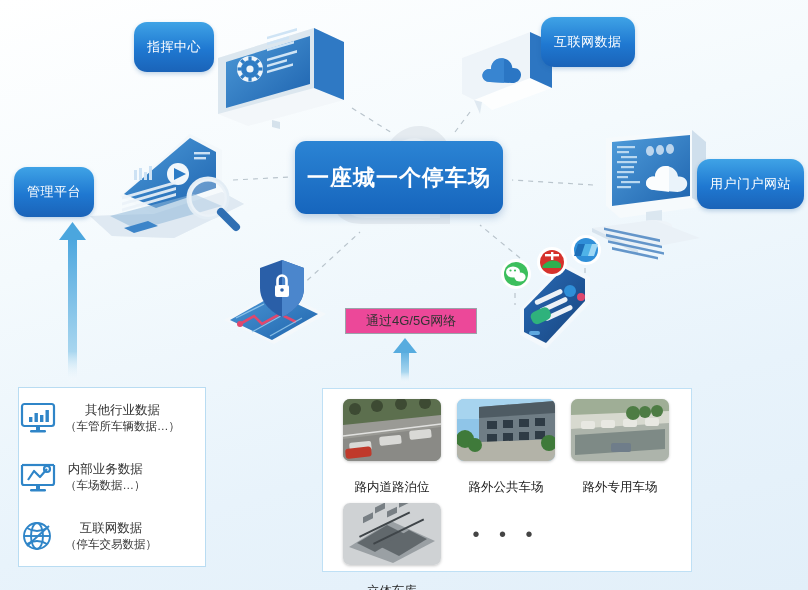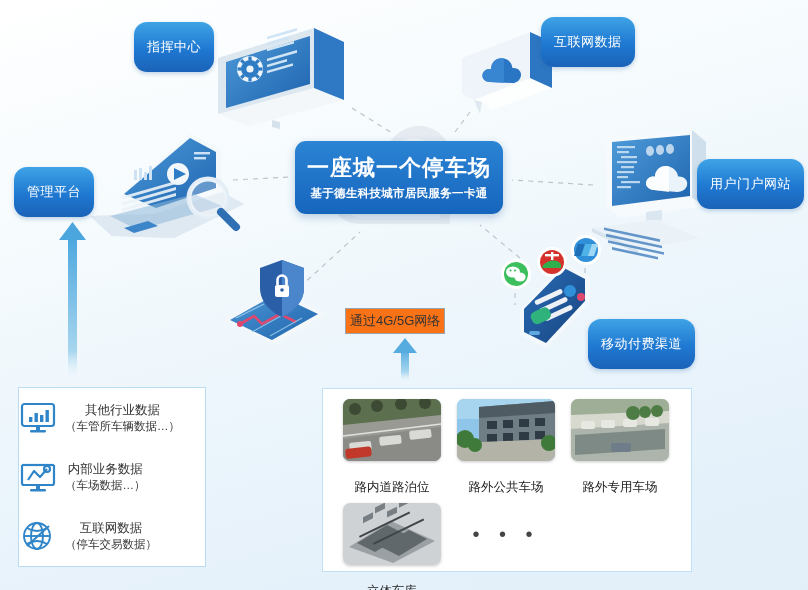--- a/index.html
+++ b/index.html
@@ -21,23 +21,23 @@
     color:#fff;border-radius:13px;
     font-size:13px;line-height:26px;height:26px;
     padding:12px 13px;white-space:nowrap;
     box-shadow:0 2px 4px rgba(25,90,160,.25);
     letter-spacing:.5px;
     text-align:center;
   }
 
   
   .boxlabel{
-    position:absolute;background:#f97316;border:1px solid #9aa3aa;
+    position:absolute;background:#ec4899;border:1px solid #9aa3aa;
     font-size:13px;color:#333;line-height:24px;height:24px;
-    padding:0 4px;white-space:nowrap;
+    padding:0 20px;white-space:nowrap;
   }
 
   
   .banner{
     position:absolute;left:295px;top:141px;width:208px;height:73px;
     background:linear-gradient(180deg,#2b84d4 0%,#1665bd 100%);
     border-radius:11px;
     box-shadow:0 3px 8px rgba(20,80,150,.28);
     display:flex;flex-direction:column;align-items:center;justify-content:center;
   }
@@ -107,21 +107,20 @@
       <path d="M520 258 L480 225"></path>
 
       <path d="M515 283 L515 305"></path>
       <path d="M551 270 L551 295"></path>
       <path d="M585 258 L585 283"></path>
     </g>
   </svg>
 
   <div class="banner">
     <div class="t1">一座城一个停车场</div>
-    <div class="t2">基于德生科技城市居民服务一卡通</div>
   </div>
 
   <div class="dev" style="left:210px;top:22px;">
     <svg width="140" height="110" viewBox="0 0 140 110">
 
       <path d="M8 36 L104 6 L134 20 L134 78 L38 104 L8 92 Z" fill="#f3f7fa"></path>
       <path d="M104 6 L134 20 L134 78 L104 66 Z" fill="#2f79c4"></path>
       <path d="M8 36 L104 6 L104 66 L8 92 Z" fill="#dce7ef"></path>
 
       <path d="M16 40 L100 14 L100 62 L16 86 Z" fill="url(#scr1)"></path>
@@ -354,21 +353,20 @@
       <path d="M10 12 L18 12 L14 24 L6 24 Z" fill="#1d6fb8"></path>
       <path d="M17 12 L25 12 L21 24 L13 24 Z" fill="#4fb3e8"></path>
       <path d="M24 12 L30 12 L26 24 L20 24 Z" fill="#9fd8f5"></path>
     </svg>
   </div>
 
   <div class="pill" style="left:134px;top:22px;">指挥中心</div>
   <div class="pill" style="left:541px;top:17px;">互联网数据</div>
   <div class="pill" style="left:697px;top:143px;margin-top:16px;">用户门户网站</div>
   <div class="pill" style="left:14px;top:167px;">管理平台</div>
-  <div class="pill" style="left:588px;top:319px;">移动付费渠道</div>
 
   <div class="boxlabel" style="left:345px;top:308px;">通过4G/5G网络</div>
 
   <div class="uparrow" style="left:58px;top:222px;">
     <svg width="30" height="162" viewBox="0 0 30 162">
       <defs>
         <linearGradient id="ar1" x1="0" y1="1" x2="0" y2="0">
           <stop offset="0%" stop-color="#ffffff" stop-opacity="0"></stop>
           <stop offset="22%" stop-color="#a8d6ef"></stop>
           <stop offset="100%" stop-color="#4ba6de"></stop>

